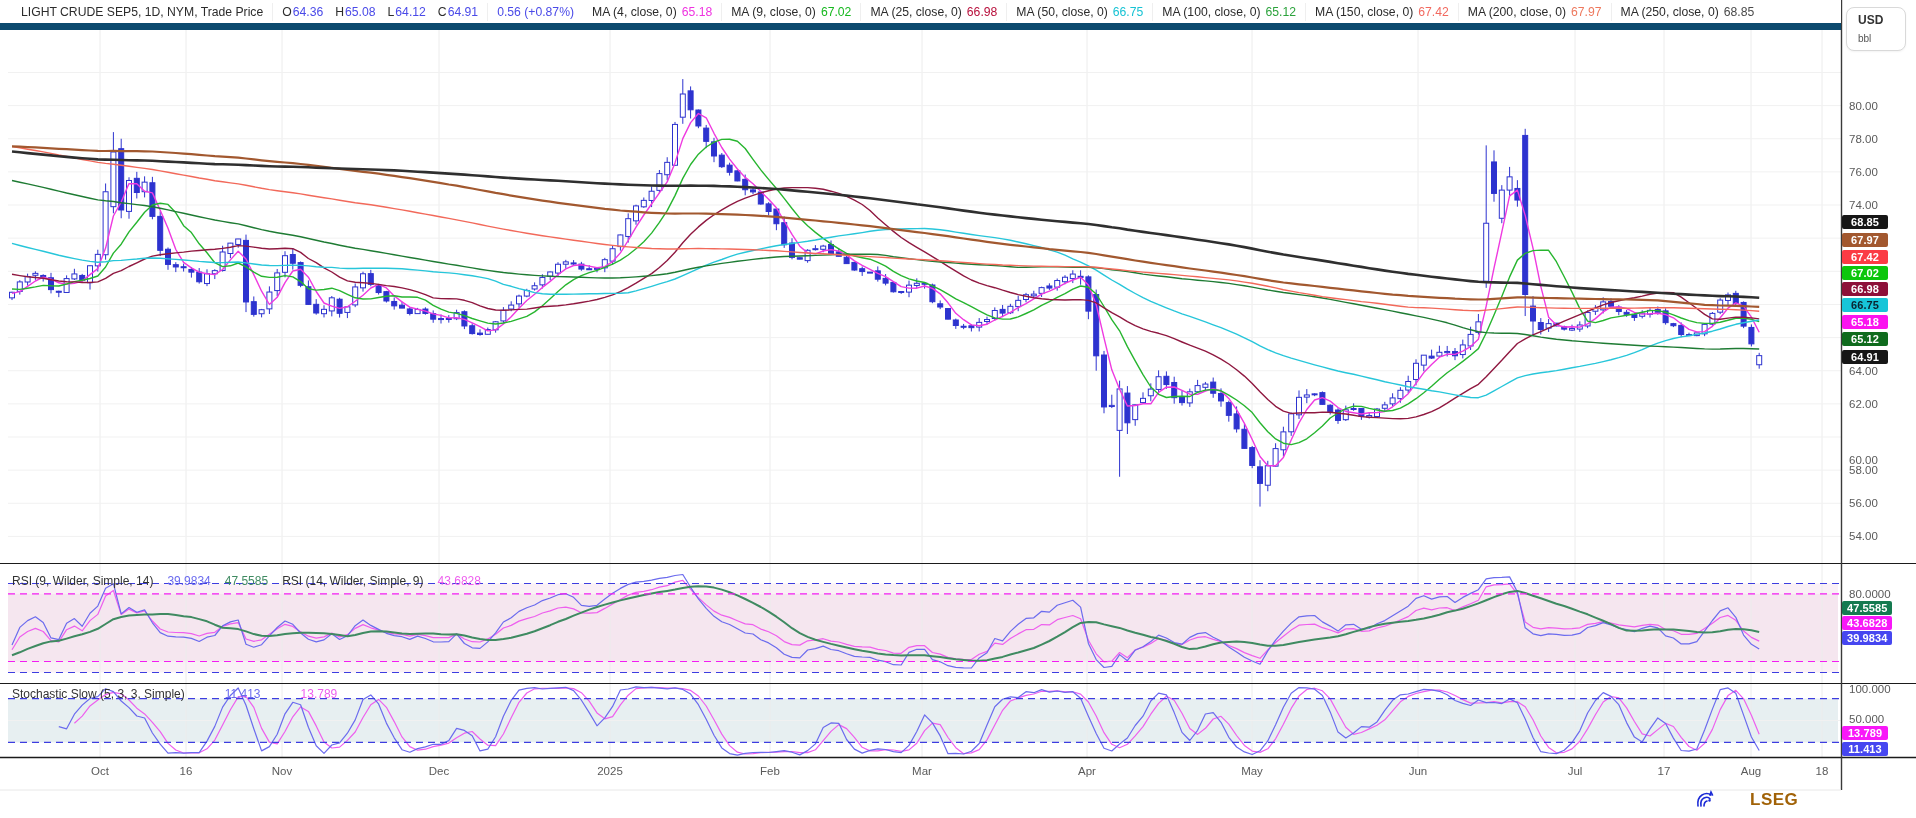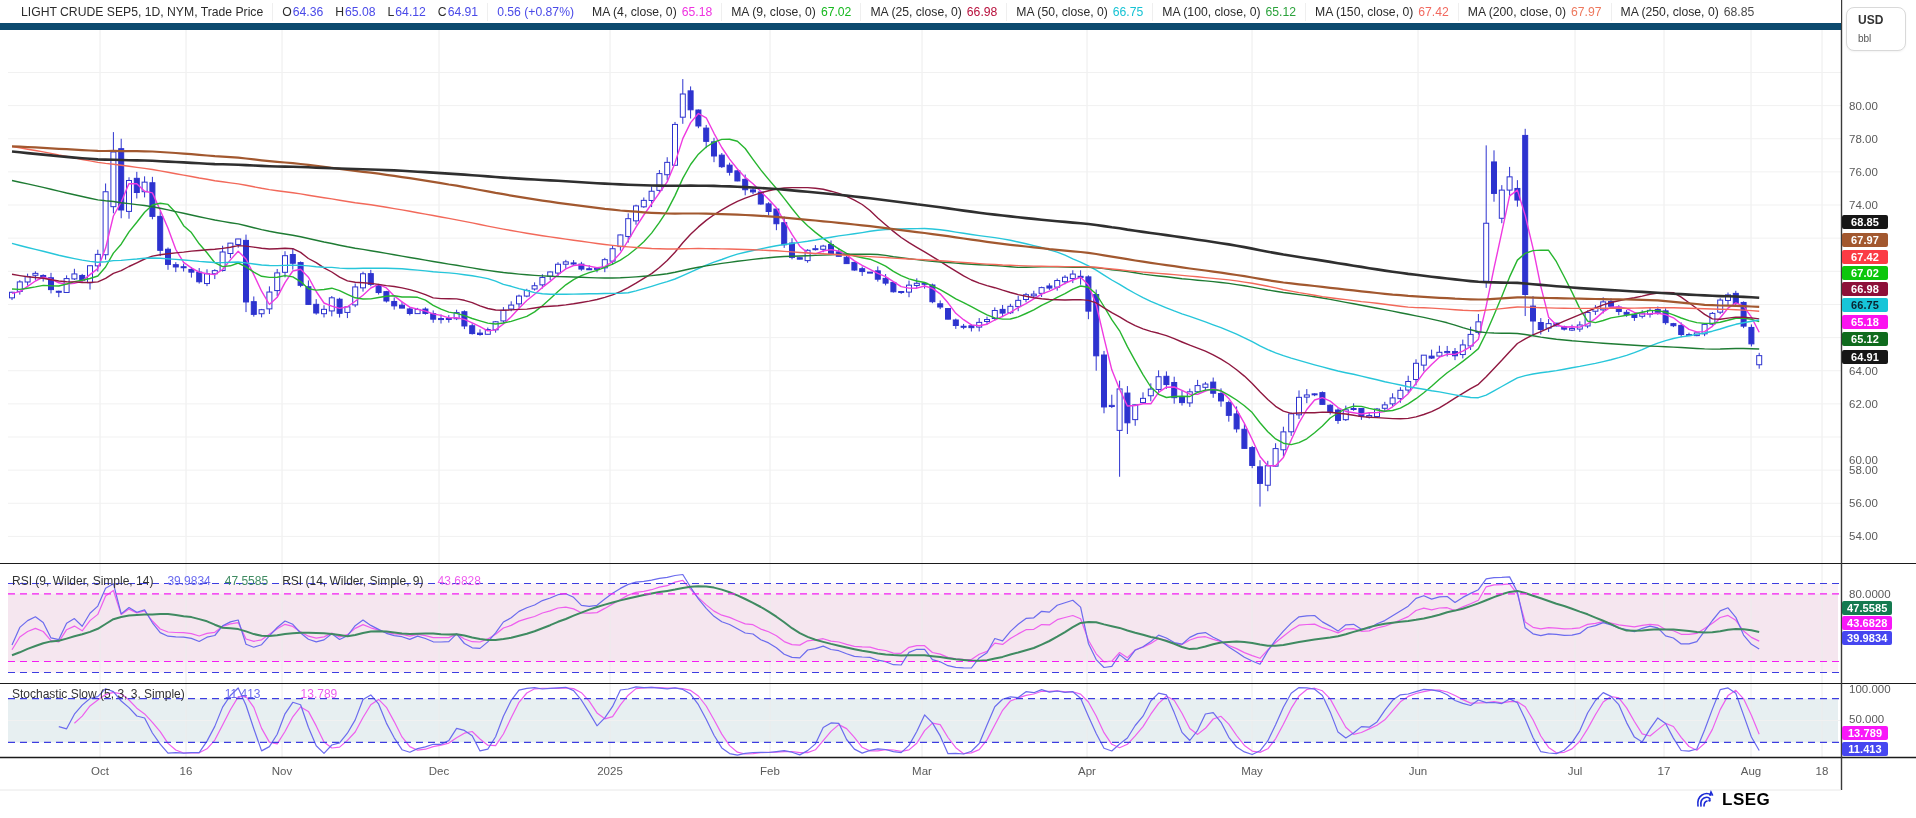--- a/index.html
+++ b/index.html
@@ -695,16 +695,16 @@
   <div id="logo">
     <svg width="22" height="22" viewBox="0 0 22 22">
       <g fill="none" stroke="#1b2ad6" stroke-width="1.6" stroke-linecap="round">
         <path d="M4 17 Q3 9 8 6 Q13 3 17 6"></path>
         <path d="M7 17 Q6 11 10 9 Q14 7 16 10"></path>
         <path d="M10 17 Q10 13 13 12"></path>
         <path d="M16 6 L17 3 L18.5 6"></path>
       </g>
       <circle cx="15.5" cy="11.5" r="1.2" fill="#1b2ad6"></circle>
     </svg>
-    <span class="word" id="logo-word" style="color: #000000;">LSEG</span>
+    <span class="word" id="logo-word" style="color: #a16207; margin-left: 28px;">LSEG</span>
   </div>
 
 </div>
 
 </body></html>

